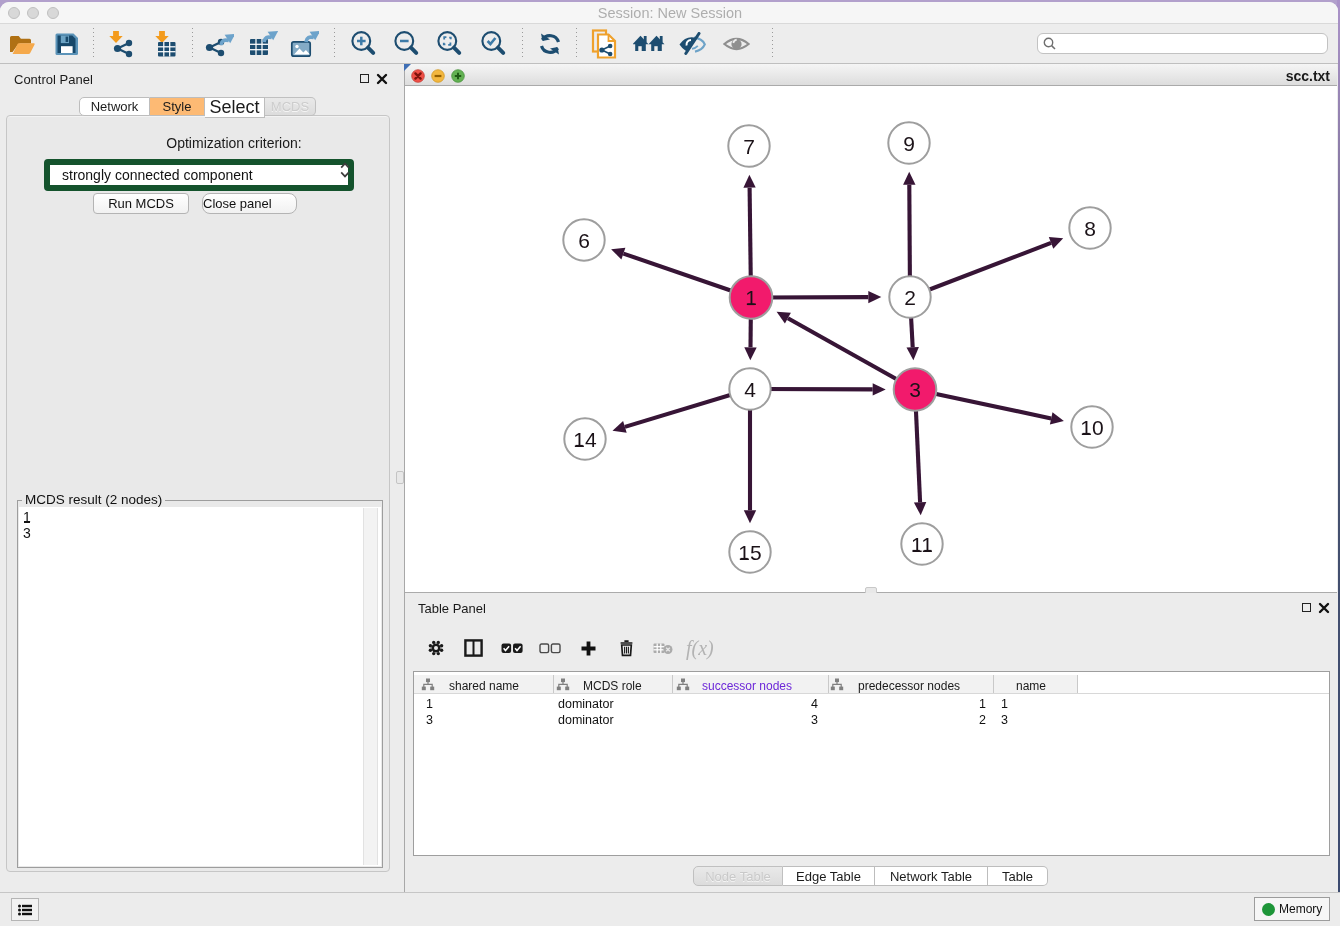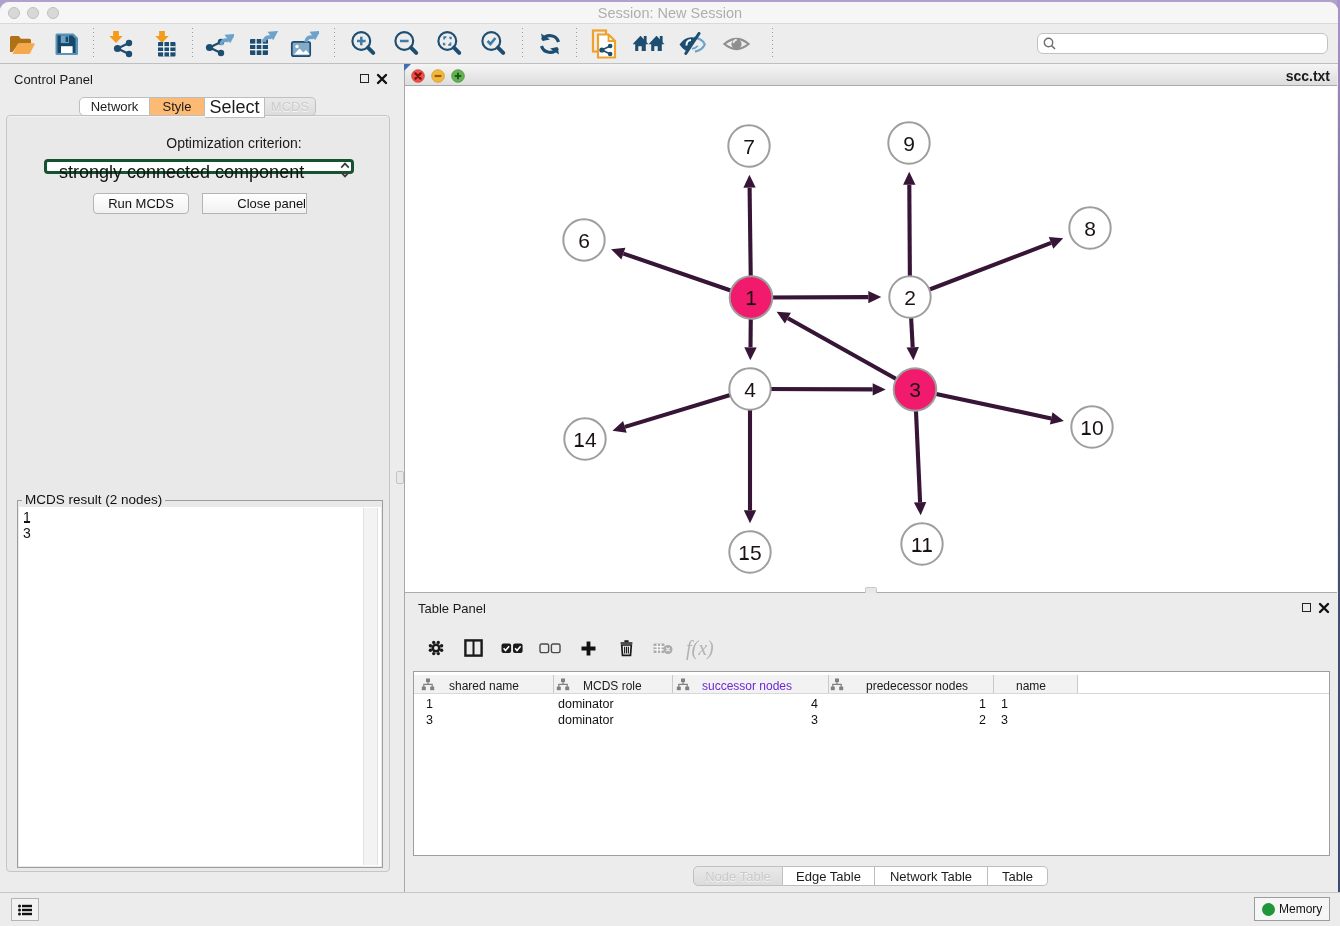--- a/index.html
+++ b/index.html
@@ -154,28 +154,28 @@
 
 <div class="abs" style="left:6px;top:115px;width:384px;height:757px;background:#e9e9e9;border:1px solid #c6c6c6;border-radius:4px;box-shadow:inset 0 1px 0 #f3f3f3;"></div>
 
 <div class="abs" style="left:79px;top:97px;width:71px;height:19px;background:#fff;border:1px solid #bdbdbd;border-radius:5px 0 0 5px;font-size:13px;color:#1c1c1c;text-align:center;line-height:18px;">Network</div>
 <div class="abs" style="left:150px;top:97px;width:55px;height:19px;background:#fdba74;border:1px solid #bdbdbd;border-left:none;font-size:13px;color:#1c1c1c;text-align:center;line-height:18px;">Style</div>
 <div class="abs" style="left:205px;top:97px;width:60px;height:21px;background:#fff;border:1px solid #bdbdbd;border-left:none;font-size:18px;color:#1c1c1c;text-align:center;line-height:18px;">Select</div>
 <div class="abs" style="left:265px;top:97px;width:51px;height:19px;background:linear-gradient(#e9e9e9,#dcdcdc);border:1px solid #c0c0c0;border-left:none;border-radius:0 5px 5px 0;font-size:13px;color:#cccccc;text-align:center;line-height:18px;text-shadow:0 1px 0 #f5f5f5;">MCDS</div>
 
 <div class="abs" style="left:0;top:135px;width:400px;text-align:center;font-size:14px;color:#1a1a1a;margin-left:34px;">Optimization criterion:</div>
 
-<div class="abs" style="left:44px;top:159px;width:310px;height:15px;background:#fff;border:3px solid #14532d;border-radius:4px;font-size:18px;color:#111;line-height:20px;padding-left:12px;">strongly connected component</div>
+<div class="abs" style="left:44px;top:159px;width:310px;height:32px;background:#fff;border:6px solid #14532d;border-radius:4px;font-size:14px;color:#111;line-height:20px;padding-left:12px;">strongly connected component</div>
 <svg class="abs" style="left:339px;top:162px;" width="12" height="16" viewBox="0 0 12 16">
  <path d="M2.2 5.6 L6 1.6 L9.8 5.6" fill="none" stroke="#3c3c3c" stroke-width="1.7"></path>
  <path d="M2.2 10.4 L6 14.4 L9.8 10.4" fill="none" stroke="#3c3c3c" stroke-width="1.7"></path>
   </svg>
 
 <div class="abs" style="left:93px;top:193px;width:96px;height:21px;background:linear-gradient(#ffffff,#f1f1f1);border:1px solid #b4b4b4;border-radius:4px;font-size:13px;color:#111;text-align:center;line-height:20px;">Run MCDS</div>
-<div class="abs" style="left:202px;top:193px;width:105px;height:21px;background:linear-gradient(#ffffff,#f1f1f1);border:1px solid #b4b4b4;border-radius:0;font-size:13px;color:#111;text-align:right;line-height:20px;">Close panel</div>
+<div class="abs" style="left:202px;top:193px;width:95px;height:21px;background:linear-gradient(#ffffff,#f1f1f1);border:1px solid #b4b4b4;border-radius:8px;font-size:13px;color:#111;text-align:left;line-height:20px;">Close panel</div>
 
 <div class="abs" style="left:17px;top:500px;width:366px;height:368px;border:1px solid #9d9d9d;"></div>
 <div class="abs" style="left:22px;top:492px;background:#e9e9e9;font-size:13.5px;color:#111;padding:0 3px;">MCDS result (2 nodes)</div>
 <div class="abs" style="left:19px;top:507px;width:362px;height:359px;background:#fff;"></div>
 <div class="abs" style="left:363px;top:508px;width:15px;height:357px;background:#f3f3f3;border-left:1px solid #e2e2e2;border-right:1px solid #e2e2e2;"></div>
 <div class="abs" style="left:23px;top:510px;font-size:14px;color:#111;line-height:15.5px;">1<br>3</div>
 <div class="abs" style="left:23.5px;top:521.3px;width:6.5px;height:1.4px;background:#111;"></div>
 
 <div class="abs" style="left:404px;top:64px;width:1px;height:828px;background:#a8a8a8;"></div>
 <div class="abs" style="left:396px;top:471px;width:8px;height:13px;background:#e8e8e8;border:1px solid #c4c4c4;border-radius:2px;"></div>
@@ -331,21 +331,21 @@
   </svg>
 <svg style="position:absolute;left:830px;top:678px;" width="14" height="13" viewBox="0 0 14 13">
     <rect x="5" y="0.5" width="4" height="3.6" fill="#808080"></rect>
     <path d="M7 4 v2.4 M2.8 9 v-2.6 h8.4 V9" stroke="#808080" stroke-width="1.2" fill="none"></path>
     <rect x="0.8" y="8.6" width="4" height="3.6" fill="#808080"></rect>
     <rect x="9.2" y="8.6" width="4" height="3.6" fill="#808080"></rect>
   </svg>
 <div class="abs" style="left:449px;top:679px;font-size:12px;color:#1a1a1a;">shared name</div>
 <div class="abs" style="left:583px;top:679px;font-size:12px;color:#1a1a1a;">MCDS role</div>
 <div class="abs" style="left:702px;top:679px;font-size:12px;color:#6d28d9;">successor nodes</div>
-<div class="abs" style="left:858px;top:679px;font-size:12px;color:#1a1a1a;margin-left:8px;">predecessor nodes</div>
+<div class="abs" style="left:858px;top:679px;font-size:12px;color:#1a1a1a;">predecessor nodes</div>
 <div class="abs" style="left:1016px;top:679px;font-size:12px;color:#1a1a1a;">name</div>
 <div class="abs" style="left:553px;top:675px;width:1px;height:18px;background:#c9c9c9;"></div>
 <div class="abs" style="left:672px;top:675px;width:1px;height:18px;background:#c9c9c9;"></div>
 <div class="abs" style="left:828px;top:675px;width:1px;height:18px;background:#c9c9c9;"></div>
 <div class="abs" style="left:993px;top:675px;width:1px;height:18px;background:#c9c9c9;"></div>
 <div class="abs" style="left:1077px;top:675px;width:1px;height:18px;background:#c9c9c9;"></div>
 
 <div class="abs" style="left:426px;top:697px;font-size:12.5px;color:#111;">1</div>
 <div class="abs" style="left:558px;top:697px;font-size:12.5px;color:#111;">dominator</div>
 <div class="abs" style="left:740px;top:697px;width:78px;text-align:right;font-size:12.5px;color:#111;">4</div>

